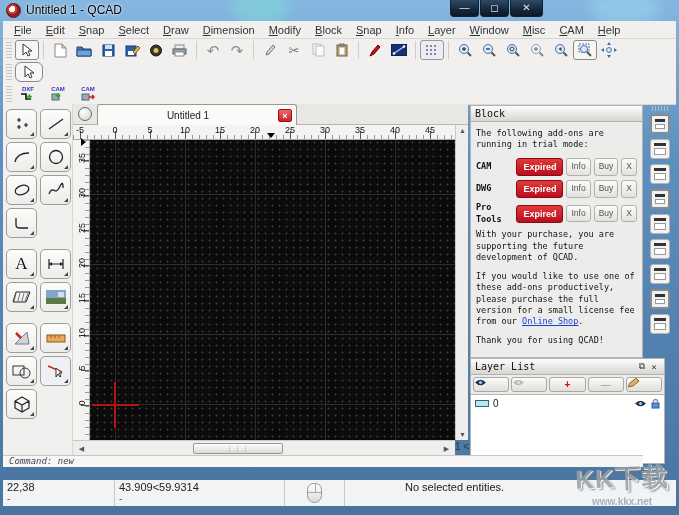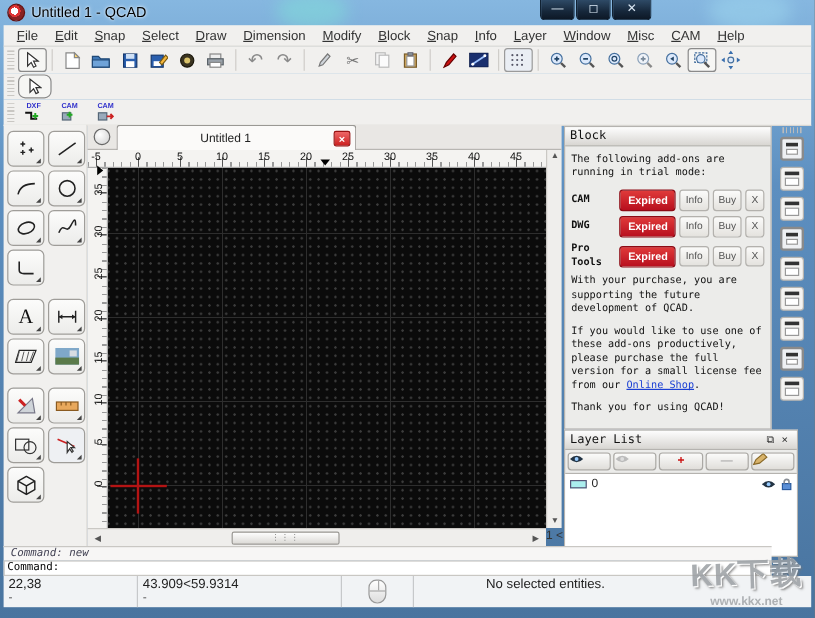--- a/index.html
+++ b/index.html
@@ -638,21 +638,20 @@
     <div class="dbtn"></div>
     <div class="dbtn active"></div>
     <div class="dbtn"></div>
     <div class="dbtn"></div>
     <div class="dbtn"></div>
     <div class="dbtn active"></div>
     <div class="dbtn"></div>
   </div>
 
   <div id="cmdhist">Command: new</div>
-  <div id="cmdline">Command:</div>
 
   <div id="statusbar">
     <div class="scell" style="width:112px">
       <span>22,38</span>
       <span class="d">-</span>
     </div>
     <div class="scell" style="width:170px">
       <span>43.909&lt;59.9314</span>
       <span class="d">-</span>
     </div>

